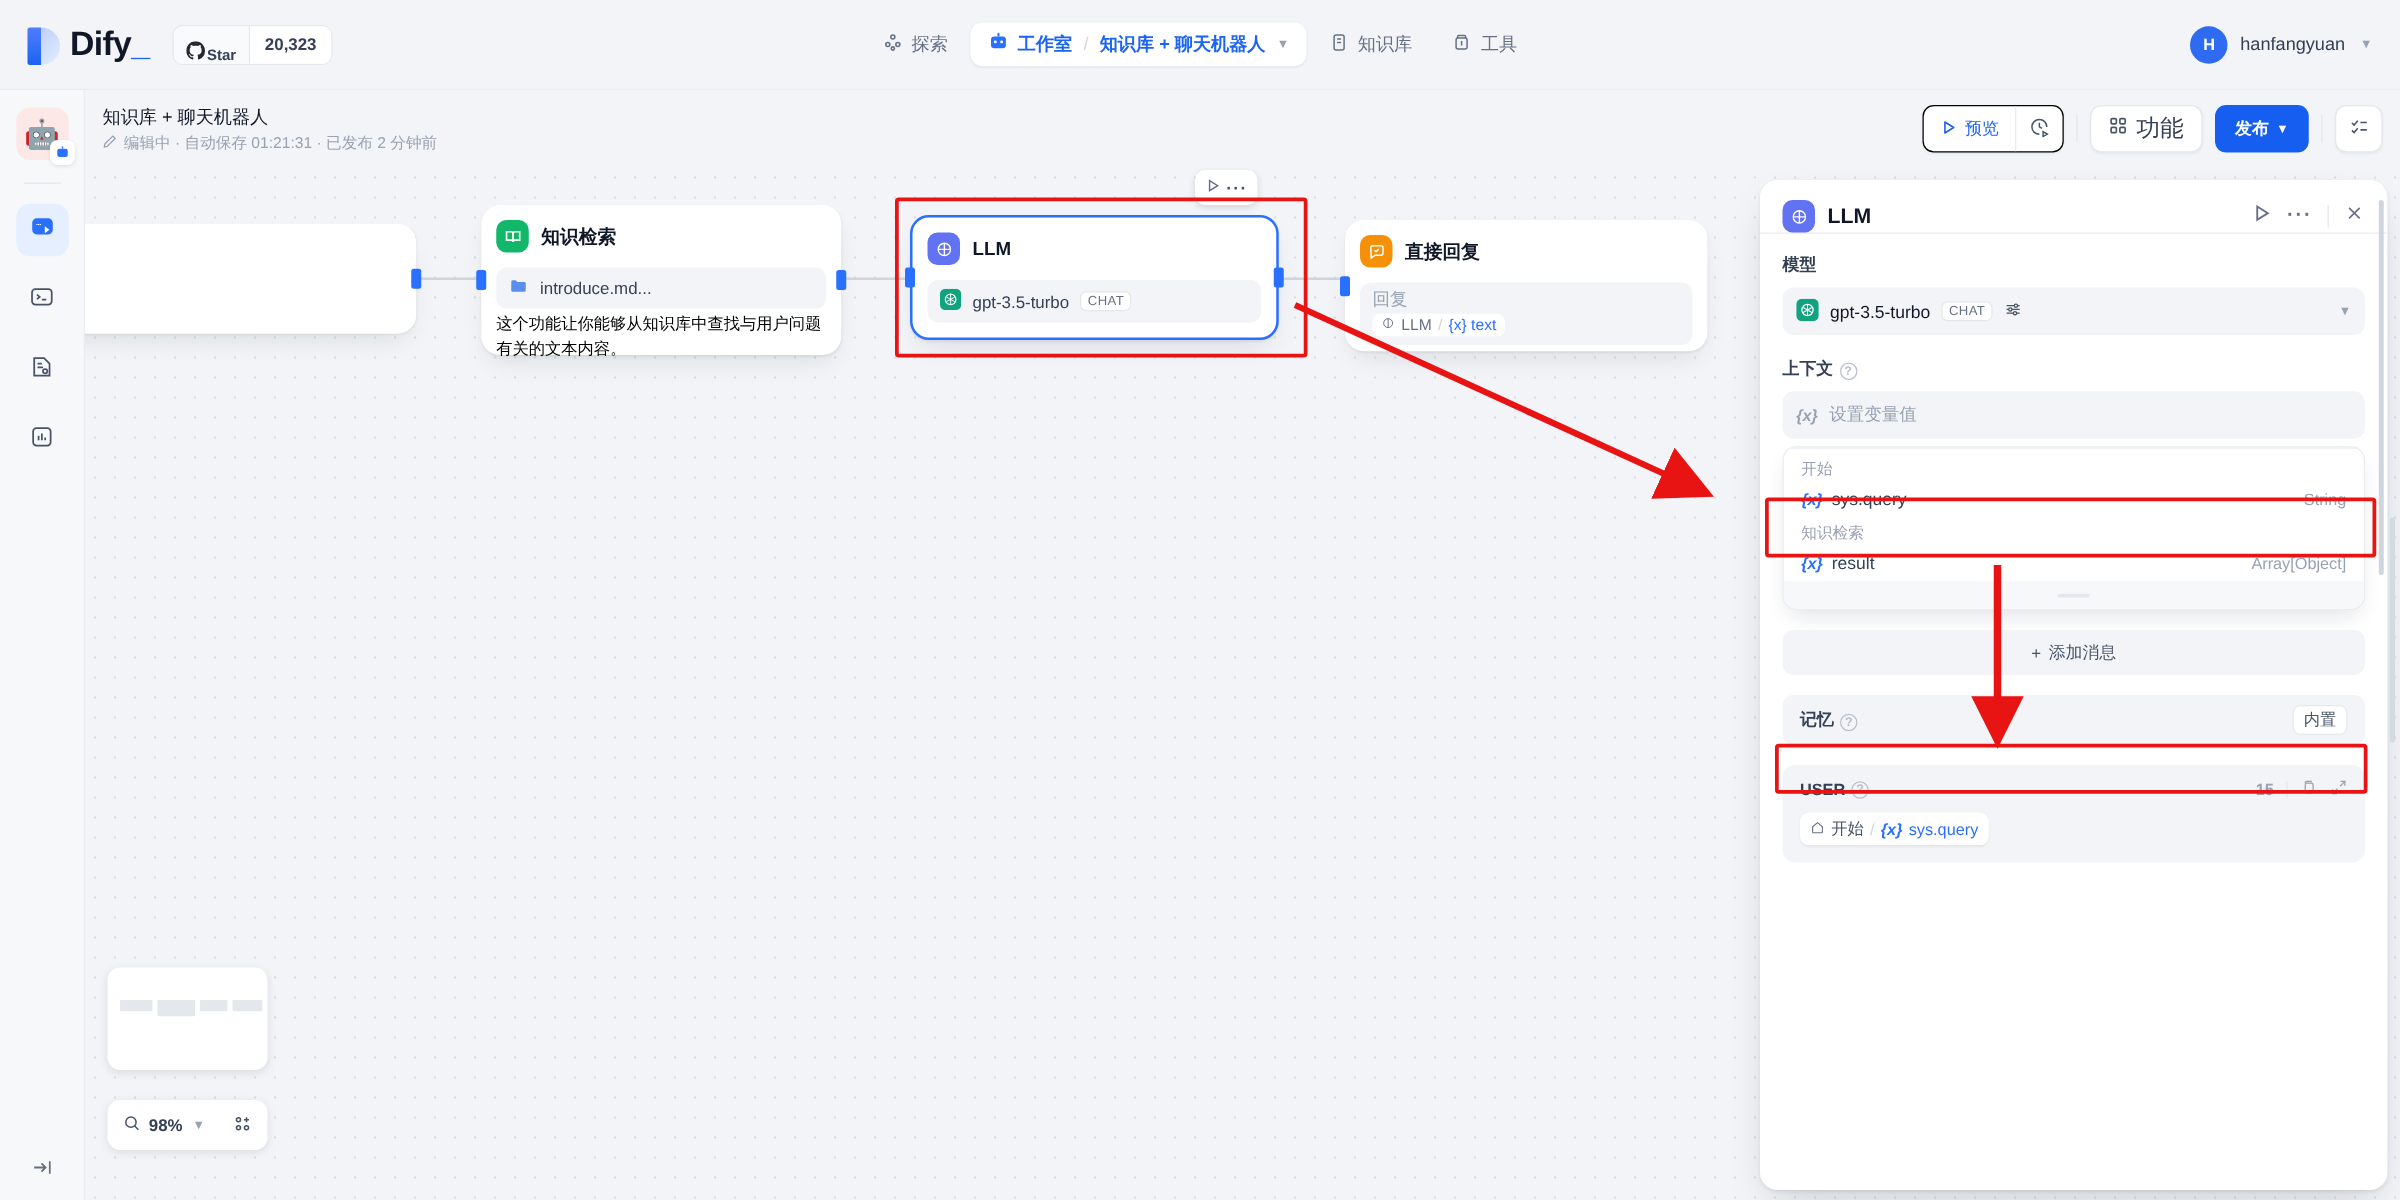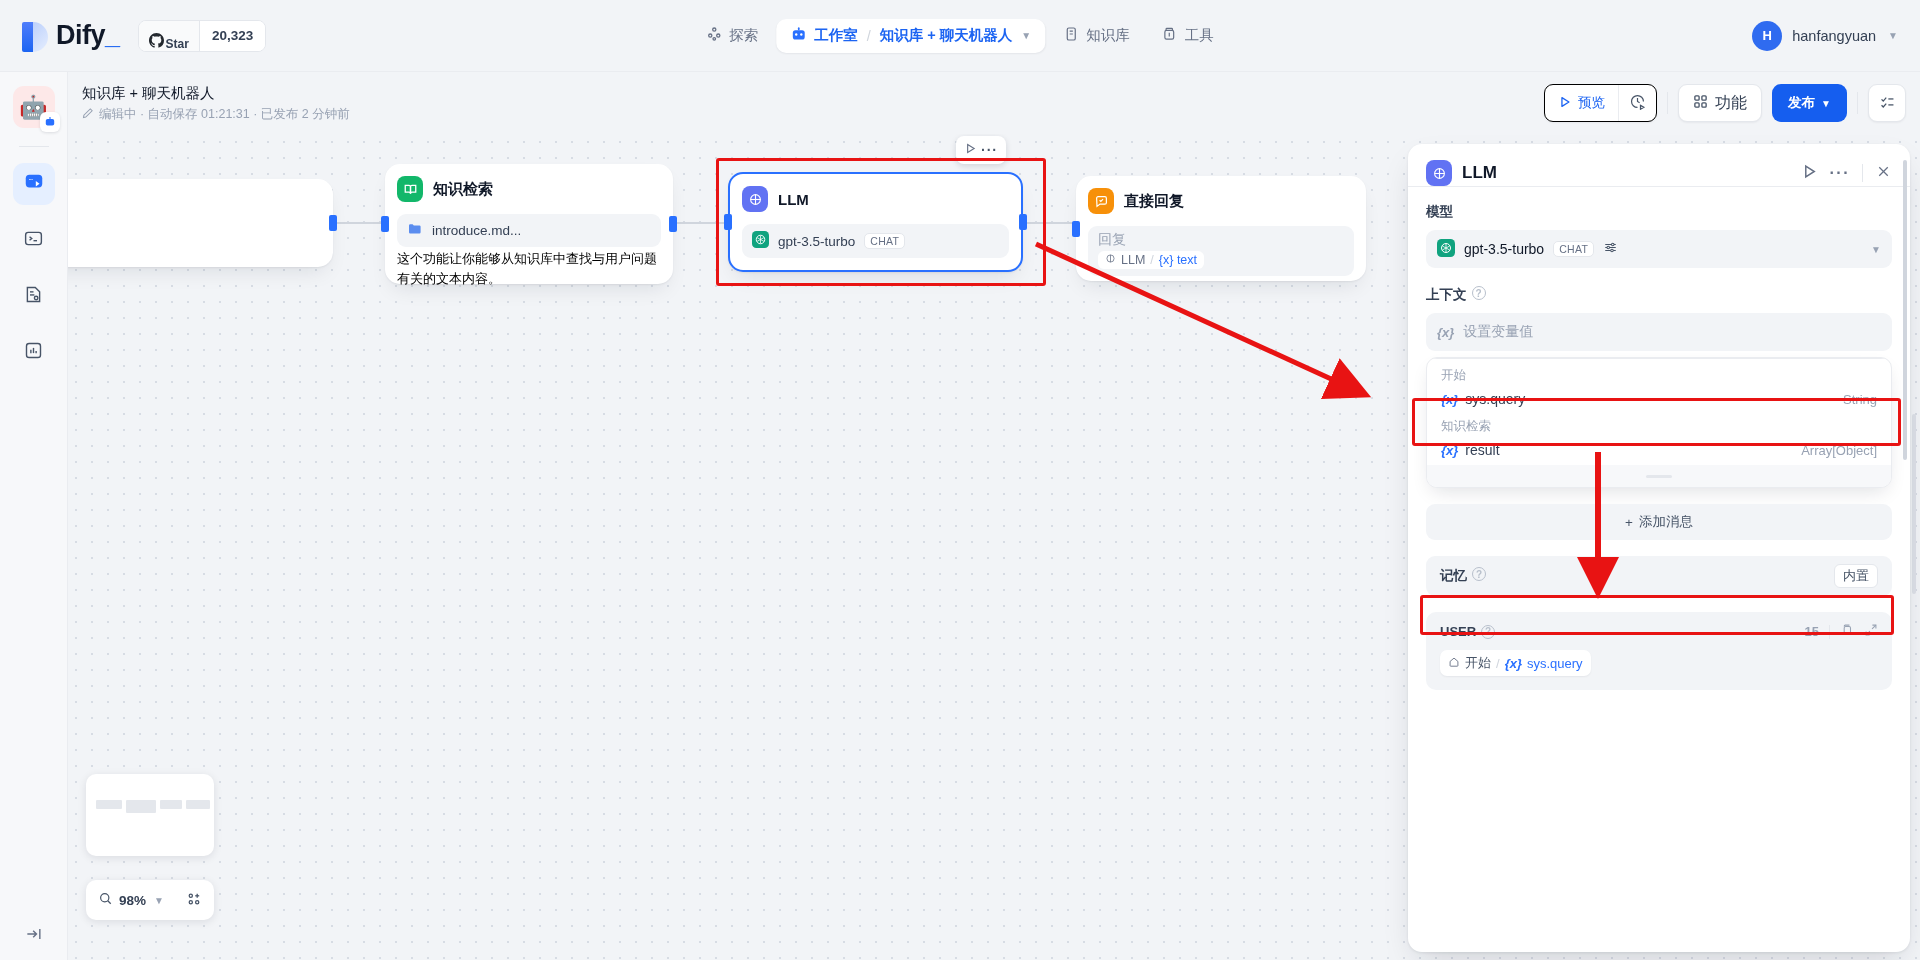--- a/index.html
+++ b/index.html
@@ -110,21 +110,21 @@
     border-radius: 9px; height: 38px; box-shadow: 0 1px 2px rgba(16,24,40,.05);
   }
   .btn-seg {
     display: flex; align-items: center; gap: 6px; padding: 0 13px; height: 100%;
     font-size: 13.5px; color: #1c64f2; font-weight: 500; cursor: pointer;
   }
   .btn-seg.icon-only { padding: 0 10px; color: #475467; border-left: 1px solid #eaecf0; }
   .btn-plain {
     display: flex; align-items: center; gap: 7px; height: 38px; padding: 0 14px;
     background: #fff; border: 1px solid #e4e7ec; border-radius: 9px;
-    font-size: 16px; color: #344054; cursor: pointer; box-shadow: 0 1px 2px rgba(16,24,40,.05);
+    font-size: 19px; color: #344054; cursor: pointer; box-shadow: 0 1px 2px rgba(16,24,40,.05);
   }
   .btn-primary {
     display: flex; align-items: center; gap: 6px; height: 38px; padding: 0 16px;
     background: #155eef; border: none; border-radius: 9px; color: #fff;
     font-size: 13.5px; font-weight: 600; cursor: pointer;
   }
   .btn-square {
     width: 38px; height: 38px; background: #fff; border: 1px solid #e4e7ec;
     border-radius: 9px; display: flex; align-items: center; justify-content: center;
     color: #475467; cursor: pointer; box-shadow: 0 1px 2px rgba(16,24,40,.05);
@@ -198,21 +198,21 @@
   .p-head { display: flex; align-items: center; padding: 16px 18px 0; }
   .p-head-icon {
     width: 26px; height: 26px; border-radius: 8px; background: #6172f3;
     display: flex; align-items: center; justify-content: center; color: #fff; font-size: 14px;
   }
   .p-title { font-size: 17px; font-weight: 700; color: #101828; margin-left: 10px; }
   .p-head-actions { margin-left: auto; display: flex; align-items: center; gap: 12px; color: #667085; }
   .p-desc { padding: 12px 18px 14px; font-size: 13.5px; color: #98a2b3; }
   .p-divider { height: 1px; background: #eaecf0; }
   .p-section { padding: 16px 18px 0; }
-  .p-label { font-size: 13.5px; font-weight: 600; color: #344054; display: flex; align-items: flex-start; gap: 5px; }
+  .p-label { font-size: 13.5px; font-weight: 600; color: #344054; display: flex; align-items: flex-end; gap: 5px; }
   .help {
     width: 14px; height: 14px; border-radius: 50%; border: 1.3px solid #b8c0cc;
     color: #b8c0cc; font-size: 10px; display: inline-flex; align-items: center;
     justify-content: center; font-weight: 700;
   }
   .field {
     margin-top: 9px; height: 38px; background: #f2f4f7; border-radius: 9px;
     display: flex; align-items: center; padding: 0 11px; gap: 9px; font-size: 14px; color: #101828;
   }
   .varmark { color: #98a2b3; font-size: 13px; font-style: italic; font-weight: 600; }

